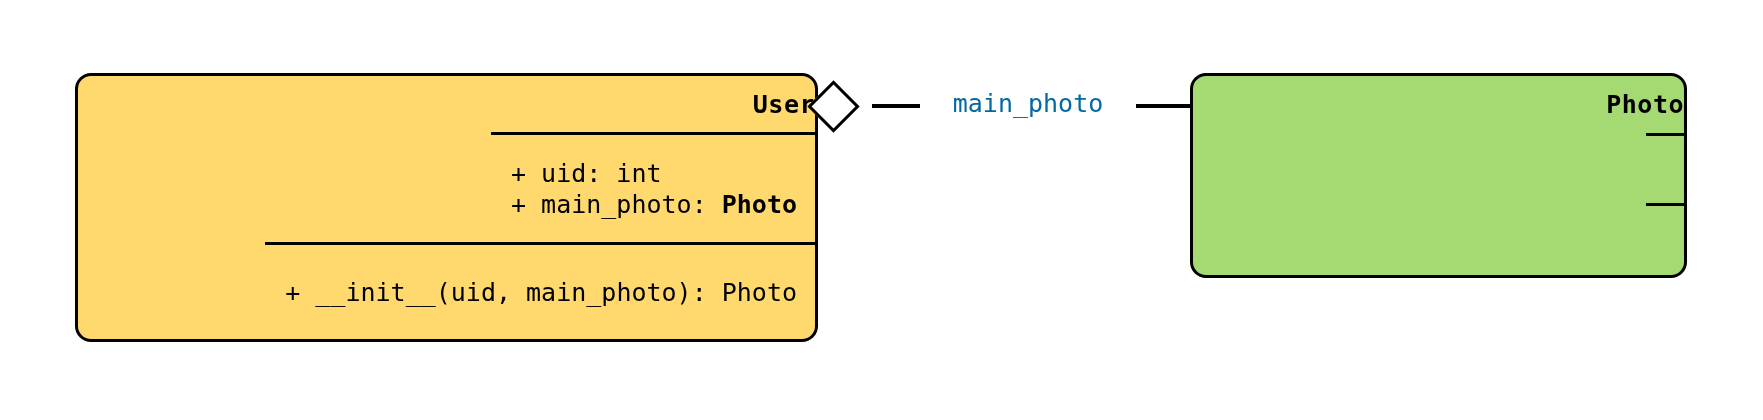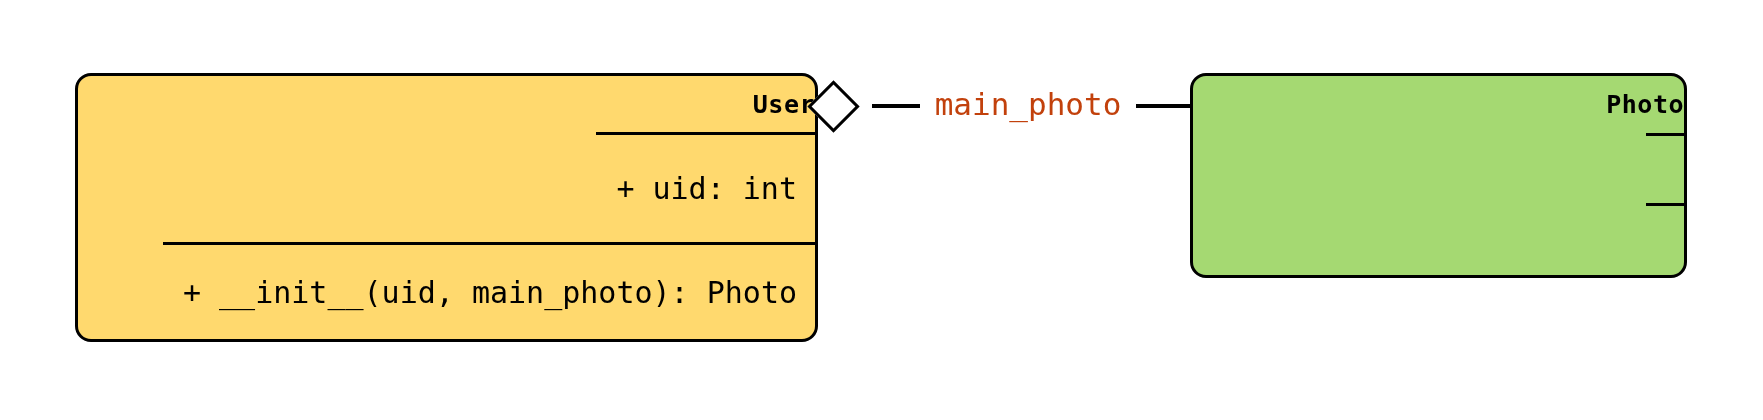--- a/index.html
+++ b/index.html
@@ -54,21 +54,21 @@
   }
 
   .uml-members {
     padding: 12px 18px 12px 20px;
     display: flex;
     flex-direction: column;
     justify-content: center;
   }
 
   .uml-member {
-    font-size: 30px;
+    font-size: 25px;
     line-height: 31px;
     color: #000000;
     white-space: pre;
   }
   .uml-member b {
     font-weight: bold;
   }
 
   
   #class-user {
@@ -112,23 +112,23 @@
     width: 56px;
   }
 
   #edge-label {
     position: absolute;
     left: 920px;
     top: 104px;
     transform: translateY(-50%);
     width: 216px;
     text-align: center;
-    font-size: 31px;
+    font-size: 25px;
     line-height: 28px;
-    color: #c2410c;
+    color: #0369a1;
     background: #ffffff;
     white-space: nowrap;
   }
 
   
   #aggregation-diamond {
     position: absolute;
     left: 811px;
     top: 82px;
     width: 44px;
@@ -147,20 +147,21 @@
 <body>
 
 <div id="diagram-canvas">
 
   <div class="uml-class" id="class-user">
 
     <div class="uml-compartment comp-title uml-title">User</div>
 
     <div class="uml-compartment comp-attrs uml-members">
       <div class="uml-member">+ uid: int</div>
+      <div class="uml-member"><span>+ main_photo: </span><b>Photo</b></div>
     </div>
 
     <div class="uml-compartment comp-methods uml-members">
       <div class="uml-member">+ __init__(uid, main_photo): Photo</div>
     </div>
   </div>
 
   <div id="aggregation-diamond">
     <div class="diamond-shape"></div>
   </div>

